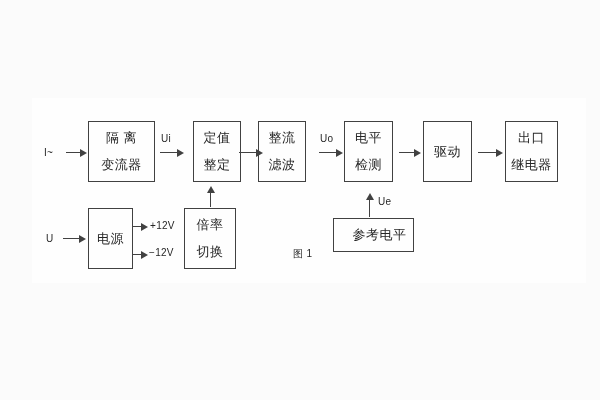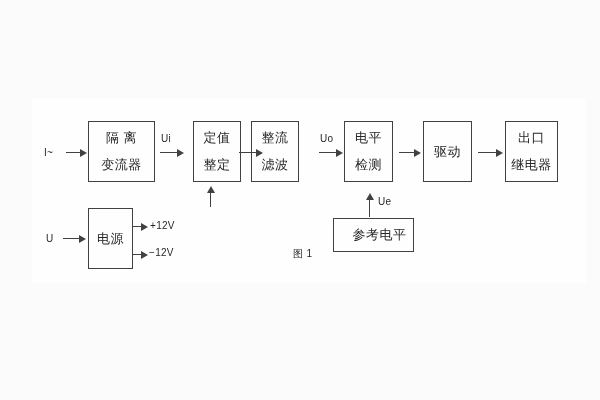--- a/index.html
+++ b/index.html
@@ -70,21 +70,21 @@
   <div class="block" style="left:88px; top:121px; width:67px; height:61px;">
     <span>隔 离</span>
     <span>变流器</span>
   </div>
 
   <div class="block" style="left:185px; top:121px; width:48px; height:61px;margin-left:8px;">
     <span>定值</span>
     <span>整定</span>
   </div>
 
-  <div class="block" style="left:251px; top:121px; width:48px; height:61px;">
+  <div class="block" style="left:258px; top:121px; width:48px; height:61px;">
     <span>整流</span>
     <span>滤波</span>
   </div>
 
   <div class="block" style="left:344px; top:121px; width:49px; height:61px;font-family:Liberation Serif, serif;">
     <span>电平</span>
     <span>检测</span>
   </div>
 
   <div class="block" style="left:505px; top:121px; width:53px; height:61px;">
@@ -93,20 +93,24 @@
   </div>
 
   <div class="block" style="left:423px; top:121px; width:49px; height:61px;">
     <span>驱动</span>
   </div>
 
   <div class="block" style="left:88px; top:208px; width:45px; height:61px;">
     <span>电源</span>
   </div>
 
+  <div class="block" style="left:184px; top:208px; width:52px; height:61px;">
+    <span>倍率</span>
+    <span>切换</span>
+  </div>
 
   <div class="block" style="left:333px; top:218px; width:81px; height:34px;padding-left:12px;">
     <span>参考电平</span>
   </div>
 
   <span class="lbl" style="left:44px; top:145px;">I~</span>
   <span class="lbl" style="left:161px; top:131px;">Ui</span>
   <span class="lbl" style="left:320px; top:131px;">Uo</span>
   <span class="lbl" style="left:46px; top:231px;">U</span>
   <span class="lbl" style="left:150px; top:218px;">+12V</span>

